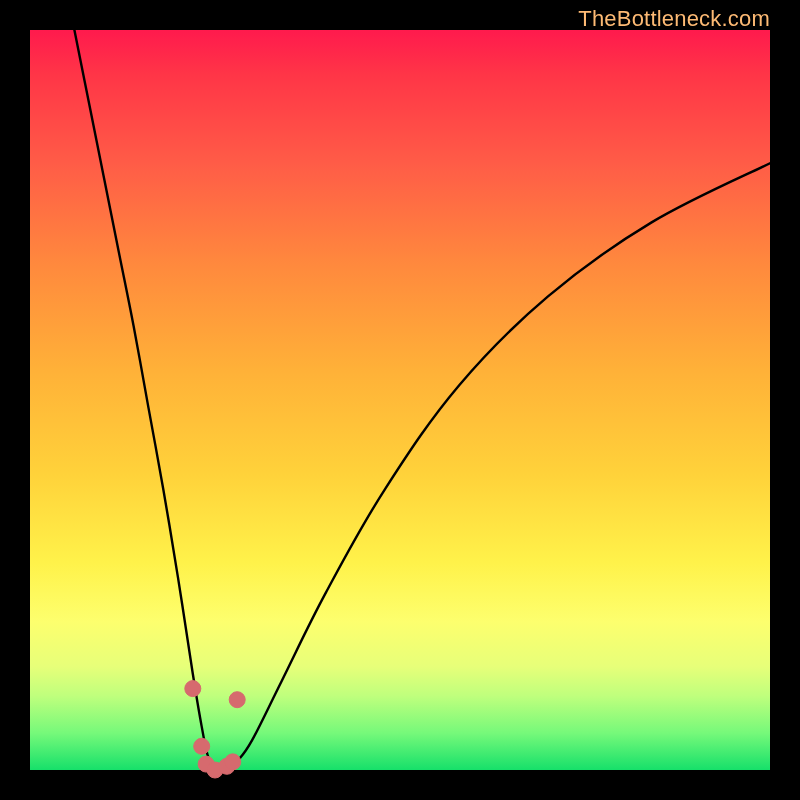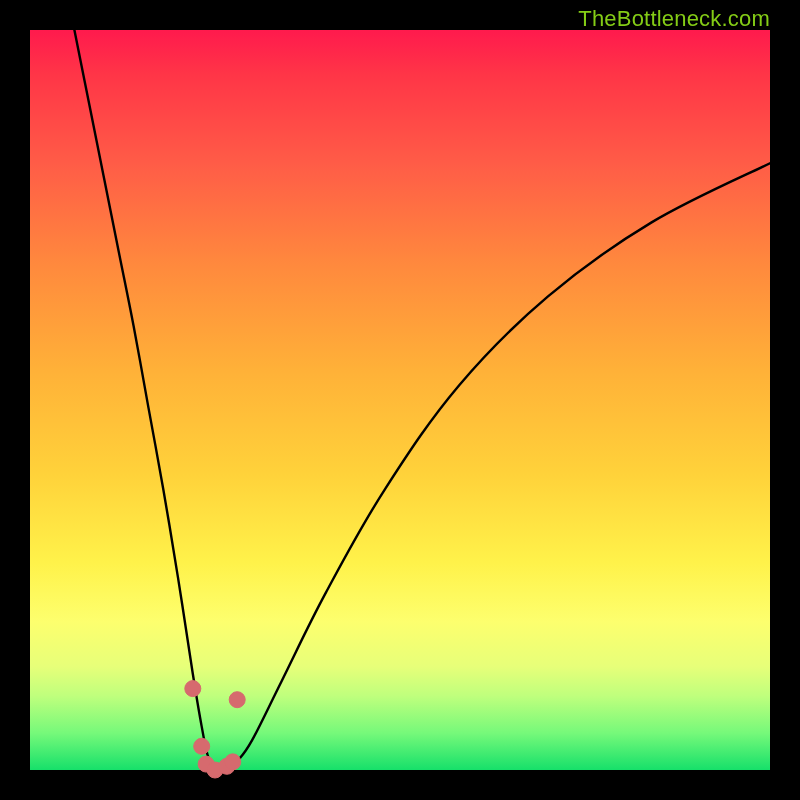--- a/index.html
+++ b/index.html
@@ -36,21 +36,21 @@
       #e7ff79 86%,
       #bfff7d 90%,
       #76f97a 95%,
       #16e06a 100%
     );
   }
   .attribution {
     position: absolute;
     top: 6px;
     right: 30px;
-    color: #84cc16;
+    color: #fdba74;
     font-size: 22px;
     font-weight: 500;
     letter-spacing: 0.2px;
   }
   .curve-svg {
     position: absolute;
     inset: 0;
     width: 100%;
     height: 100%;
     overflow: visible;

